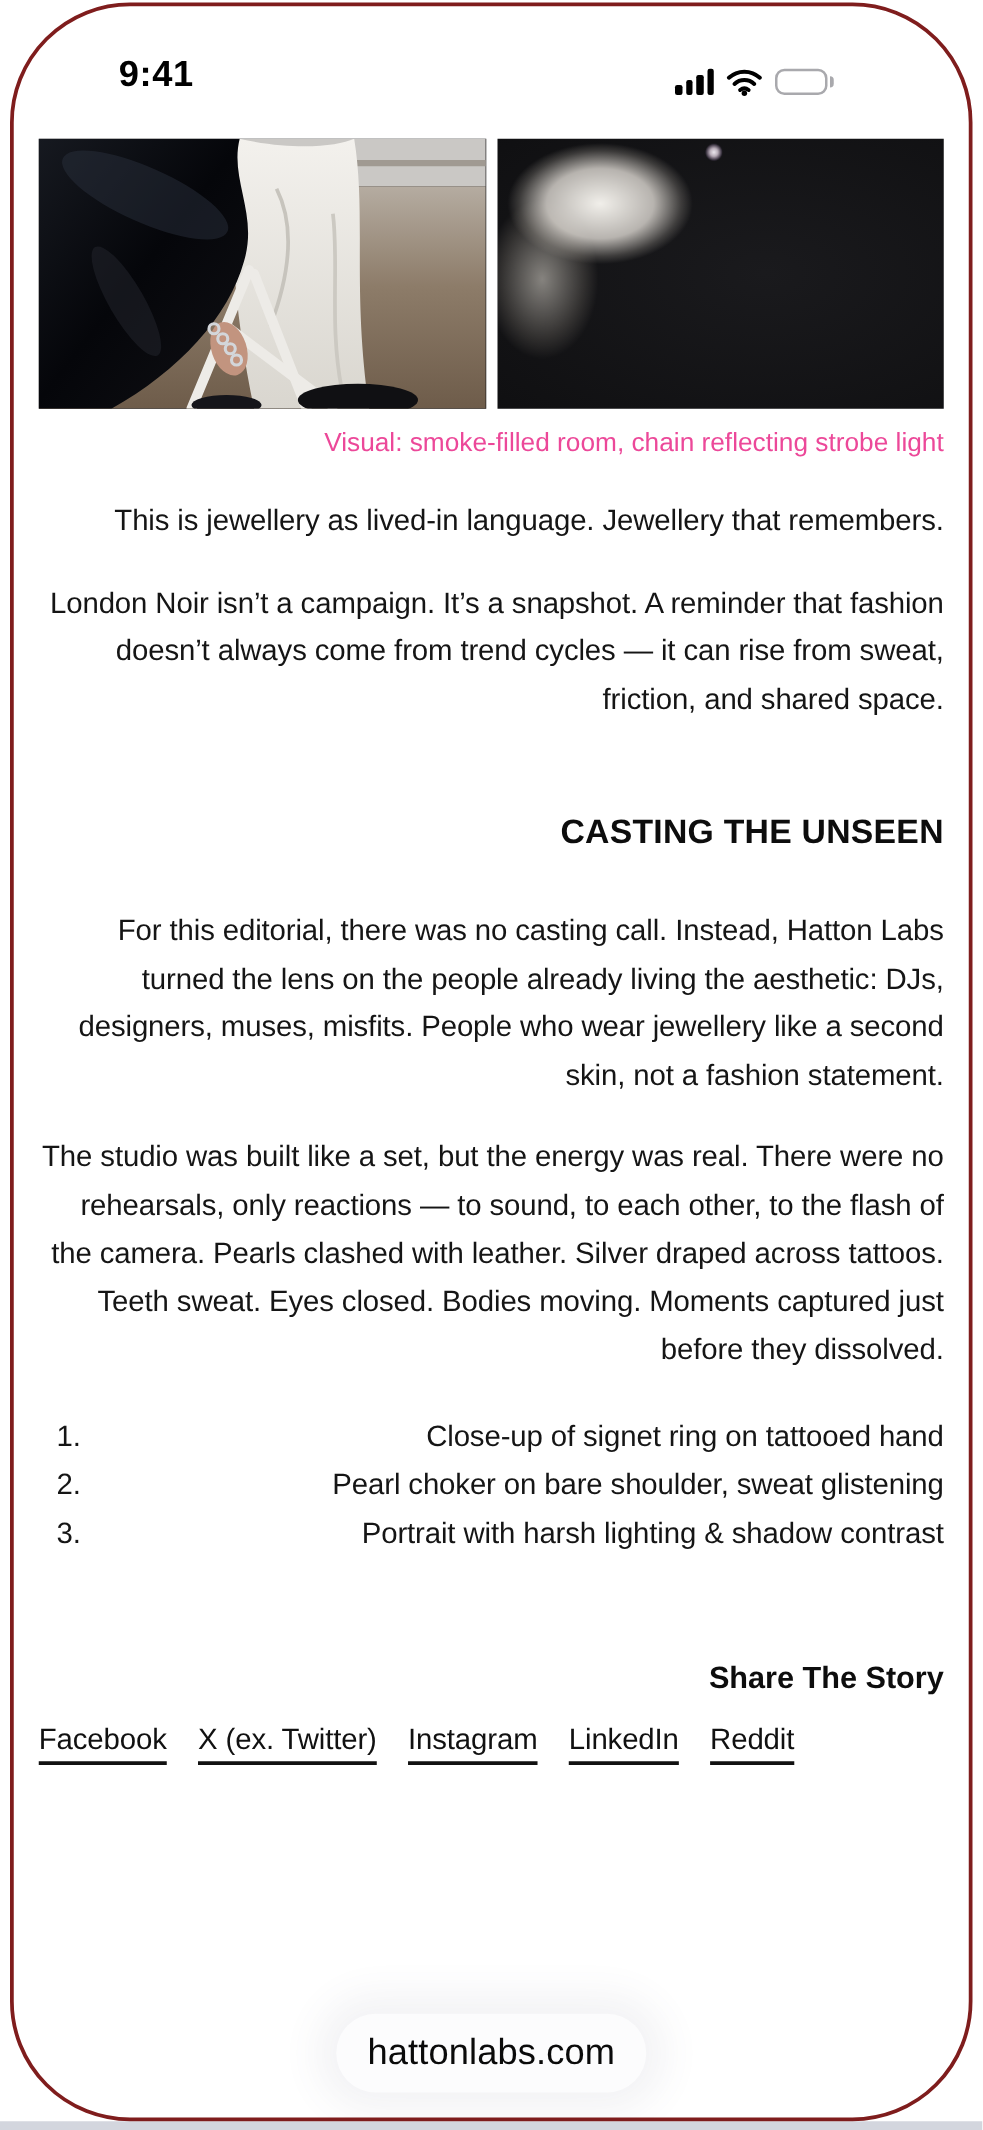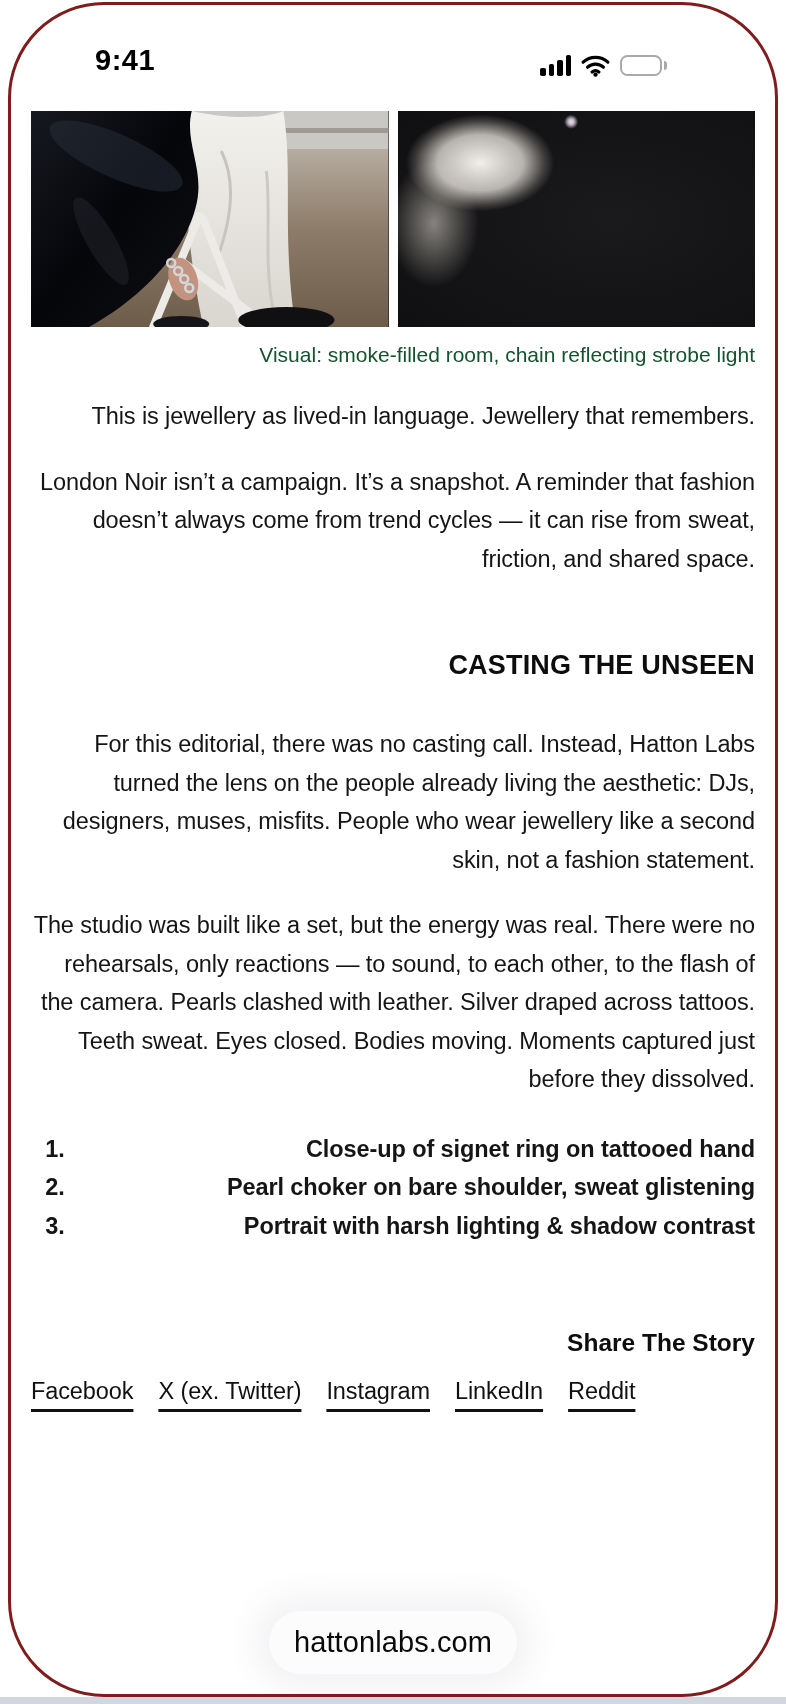--- a/index.html
+++ b/index.html
@@ -44,33 +44,33 @@
   .photo svg{display:block;}
   .photo-right{
     background:
       radial-gradient(95px 62px at 23% 24%, rgba(248,246,241,0.97), rgba(238,233,226,0.75) 45%, rgba(185,179,169,0.25) 68%, rgba(0,0,0,0) 78%),
       radial-gradient(60px 85px at 10% 52%, rgba(228,223,213,0.55), rgba(160,152,140,0.22) 55%, rgba(0,0,0,0) 75%),
       radial-gradient(9px 9px at 48.5% 5%, #ece8ee 0%, #b9aeb9 35%, #6e6472 55%, #2c2732 72%, rgba(0,0,0,0) 78%),
       radial-gradient(140% 130% at 60% 50%, #1a1a1d 0%, #101012 55%, #070708 100%);
   }
 
   
-  .caption{margin-top:13px;font-size:21px;line-height:30px;color:#14532d;}
+  .caption{margin-top:13px;font-size:21px;line-height:30px;color:#ec4899;}
   .body-text p{
     font-size:23.5px;line-height:38.5px;color:#151515;margin:27px 0 0 0;letter-spacing:-0.1px;
   }
   h2.section-heading{
     margin:70px 0 0 0;font-size:27px;line-height:34px;font-weight:700;color:#0d0d0d;letter-spacing:0.2px;
   }
   .body-text p.after-heading{margin-top:43px;}
   ol.shot-list{
     margin:31px 0 0 0;padding:0 0 0 40px;
     font-size:23.5px;line-height:38.5px;color:#151515;letter-spacing:-0.1px;
   }
-  ol.shot-list li{padding-left:4px;font-weight:bold;}
+  ol.shot-list li{padding-left:4px;}
 
   .share-title{margin:84px 0 0 0;font-size:24.5px;font-weight:700;color:#0d0d0d;}
   .share-links{display:flex;gap:25px;margin-top:21px;flex-wrap:nowrap;}
   .share-links a{
     font-size:23.5px;color:#111;text-decoration:underline;
     text-decoration-thickness:3px;text-underline-offset:10px;
     letter-spacing:-0.1px;white-space:nowrap;cursor:pointer;
   }
 
   

